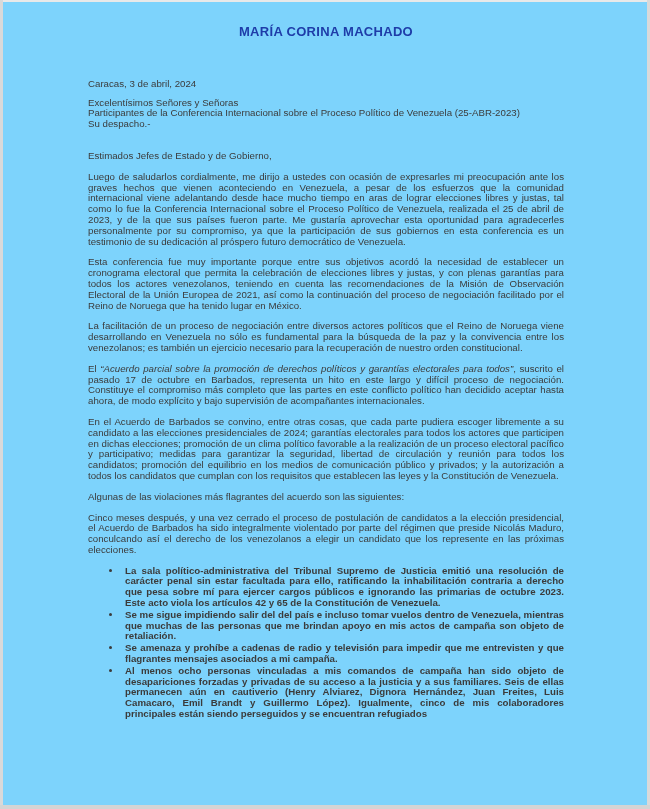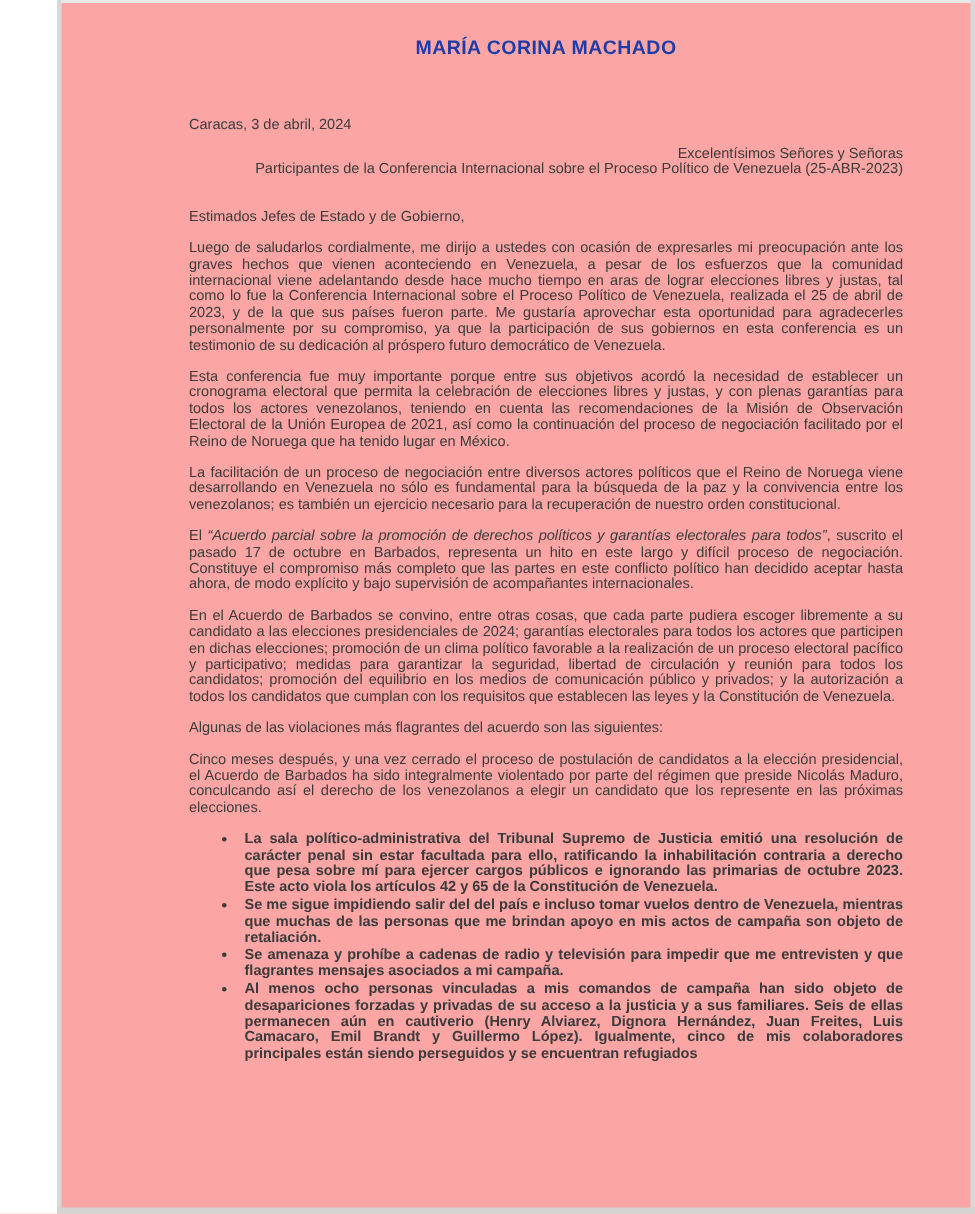--- a/index.html
+++ b/index.html
@@ -10,22 +10,21 @@
   body {
     width: 650px;
     height: 809px;
     position: relative;
     font-family: "Liberation Sans", sans-serif;
     overflow: hidden;
   }
   .page {
     position: absolute;
     inset: 0;
-    background: #fca5a5;
-    margin-left: 38px;
+    background: #7dd3fc;
   }
   .edge-left {
     position: absolute;
     left: 0; top: 0; bottom: 0;
     width: 3px;
     background: #d9d9d9;
   }
   .edge-right {
     position: absolute;
     right: 0; top: 0; bottom: 0;
@@ -61,21 +60,20 @@
     letter-spacing: 0.3px;
   }
   .date-line {
     margin-top: 41px;
   }
   .recipient {
     margin-top: 8px;
   }
   .recipient div {
     margin: 0;
-    text-align: right;
   }
   .recipient .bold {
     font-weight: bold;
   }
   .salutation {
     margin-top: 21px;
   }
   p.body-par {
     margin: 10px 0 0 0;
     text-align: justify;
@@ -107,20 +105,21 @@
 
   <div class="content" style="color: rgb(59, 59, 59);">
 
     <div class="letter-title" style="color: rgb(30, 60, 168);">MARÍA CORINA MACHADO</div>
 
     <div class="date-line">Caracas, 3 de abril, 2024</div>
 
     <div class="recipient">
       <div>Excelentísimos Señores y Señoras</div>
       <div>Participantes de la Conferencia Internacional sobre el Proceso Político de Venezuela (25-ABR-2023)</div>
+      <div>Su despacho.-</div>
     </div>
 
     <div class="salutation">Estimados Jefes de Estado y de Gobierno,</div>
 
     <p class="body-par">Luego de saludarlos cordialmente, me dirijo a ustedes con ocasión de expresarles mi preocupación ante los graves hechos que vienen aconteciendo en Venezuela, a pesar de los esfuerzos que la comunidad internacional viene adelantando desde hace mucho tiempo en aras de lograr elecciones libres y justas, tal como lo fue la Conferencia Internacional sobre el Proceso Político de Venezuela, realizada el 25 de abril de 2023, y de la que sus países fueron parte. Me gustaría aprovechar esta oportunidad para agradecerles personalmente por su compromiso, ya que la participación de sus gobiernos en esta conferencia es un testimonio de su dedicación al próspero futuro democrático de Venezuela.</p>
 
     <p class="body-par">Esta conferencia fue muy importante porque entre sus objetivos acordó la necesidad de establecer un cronograma electoral que permita la celebración de elecciones libres y justas, y con plenas garantías para todos los actores venezolanos, teniendo en cuenta las recomendaciones de la Misión de Observación Electoral de la Unión Europea de 2021, así como la continuación del proceso de negociación facilitado por el Reino de Noruega que ha tenido lugar en México.</p>
 
     <p class="body-par">La facilitación de un proceso de negociación entre diversos actores políticos que el Reino de Noruega viene desarrollando en Venezuela no sólo es fundamental para la búsqueda de la paz y la convivencia entre los venezolanos; es también un ejercicio necesario para la recuperación de nuestro orden constitucional.</p>
 

